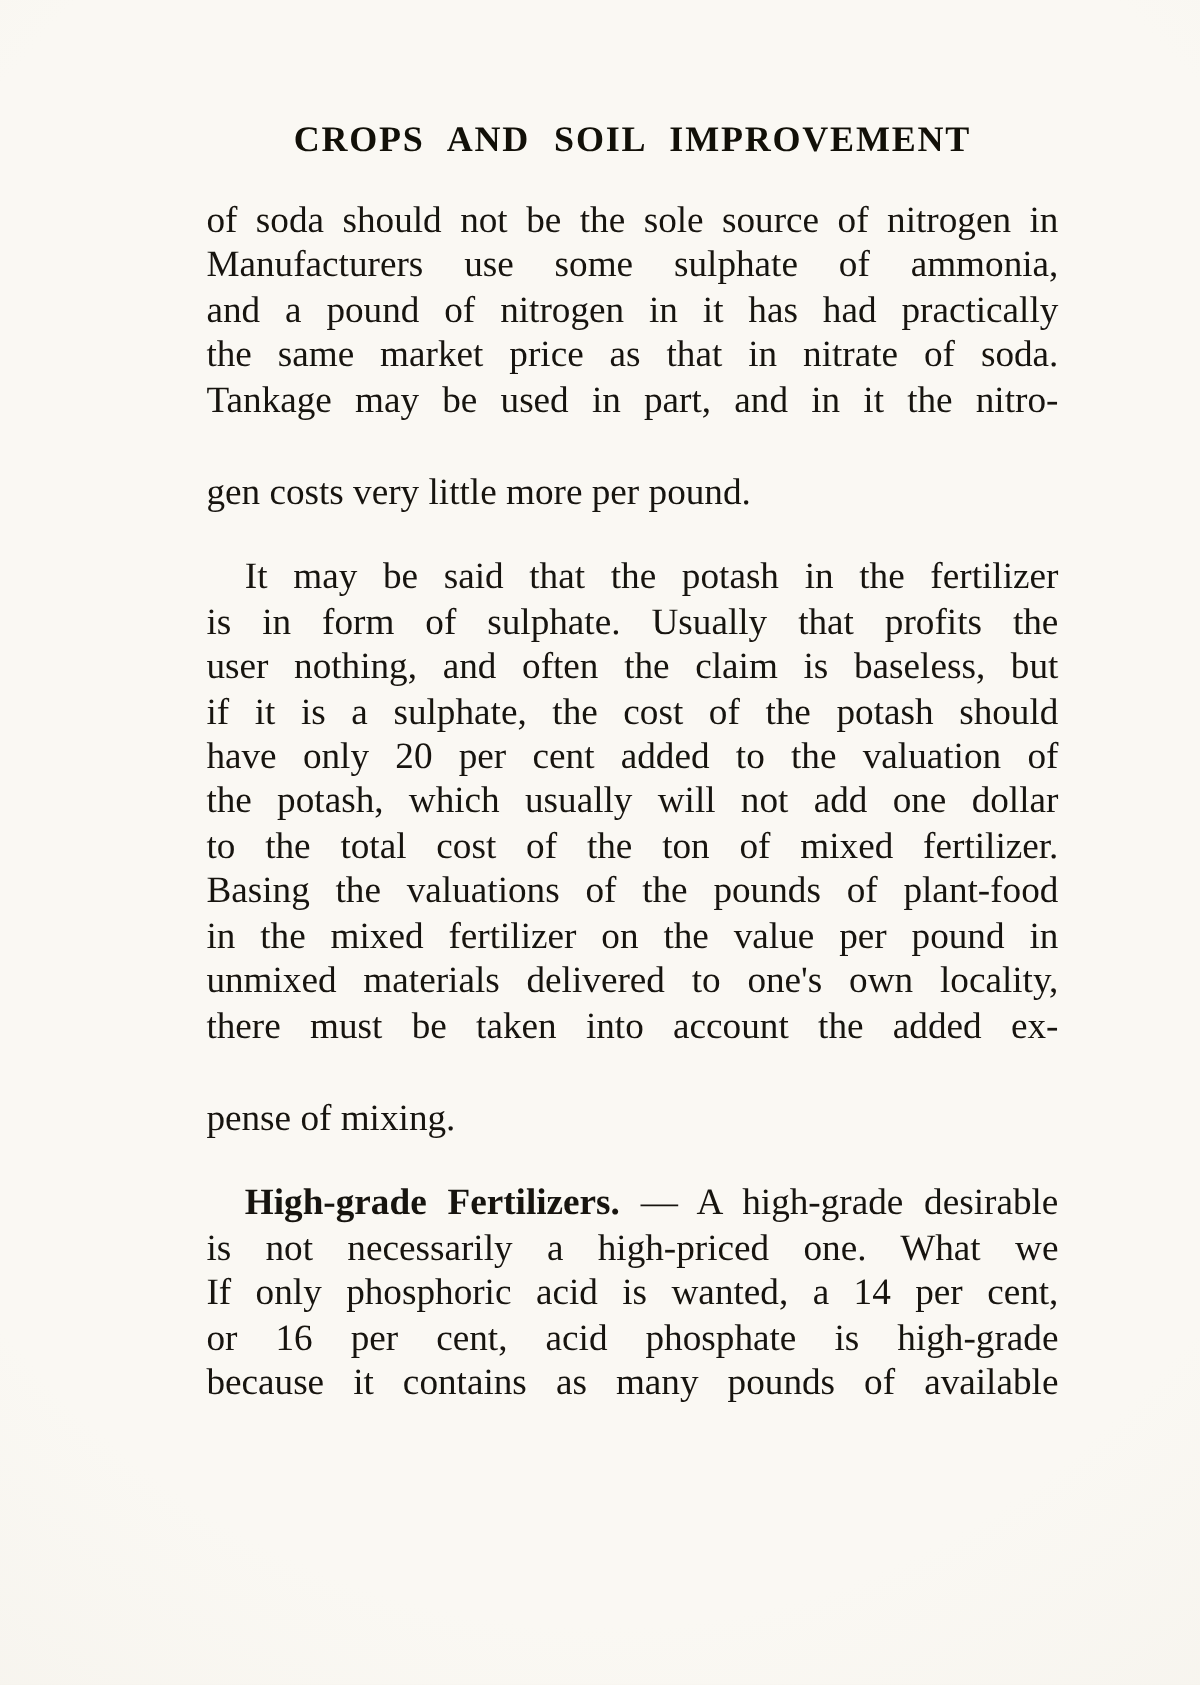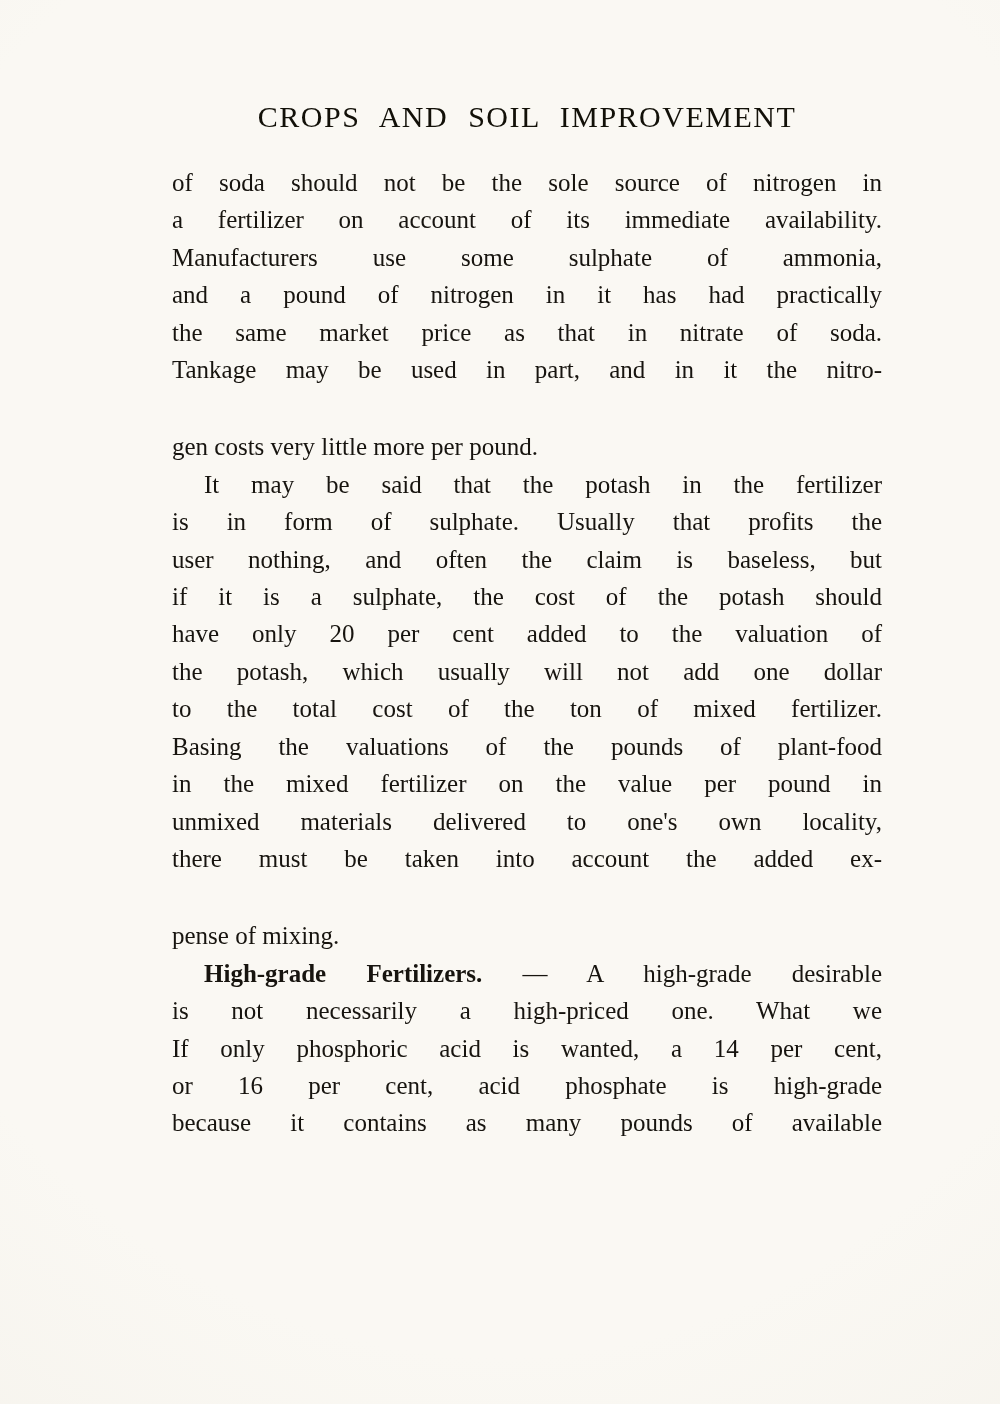--- a/index.html
+++ b/index.html
@@ -12,36 +12,36 @@
   }
   .page {
     position: absolute;
     inset: 0;
     background: radial-gradient(ellipse 130% 105% at 50% 42%, #faf8f3 52%, #f3f0e9 88%, #eeeae2 100%);
     padding: 100px 0 0 172px;
   }
   .header {
     width: 710px;
     font-size: 30px;
-    font-weight: normal;
+    font-weight: bold;
     text-align: center;
     letter-spacing: 1.5px;
     word-spacing: 11px;
     color: #121008;
     margin-bottom: 30px;
   }
   .body-text { width: 710px; }
   .line {
-    font-size: 25px;
+    font-size: 31px;
     line-height: 37.4px;
     text-align: justify;
     text-align-last: justify;
     color: #17140f;
   }
-  .line.indent { text-indent: 32px; }
+  .line.indent { text-indent: 32px; margin-top: 33px; }
   .line.par-end { text-align-last: left; margin-top: 40px; }
   .bold { font-weight: bold; }
   .folio {
     width: 710px;
     text-align: center;
     font-size: 24px;
     letter-spacing: 2px;
     margin-top: 7px;
     color: #17140f;
   }
@@ -49,21 +49,20 @@
 </head>
 <body>
 
 <div class="page">
 
   <h1 class="header">CROPS AND SOIL IMPROVEMENT</h1>
 
   <div class="body-text">
 
     <div class="line">of soda should not be the sole source of nitrogen in</div>
-    <div class="line">a fertilizer on account of its immediate availability.</div>
     <div class="line">Manufacturers use some sulphate of ammonia,</div>
     <div class="line">and a pound of nitrogen in it has had practically</div>
     <div class="line">the same market price as that in nitrate of soda.</div>
     <div class="line">Tankage may be used in part, and in it the nitro-</div>
     <div class="line par-end">gen costs very little more per pound.</div>
 
     <div class="line indent">It may be said that the potash in the fertilizer</div>
     <div class="line">is in form of sulphate.  Usually that profits the</div>
     <div class="line">user nothing, and often the claim is baseless, but</div>
     <div class="line">if it is a sulphate, the cost of the potash should</div>

